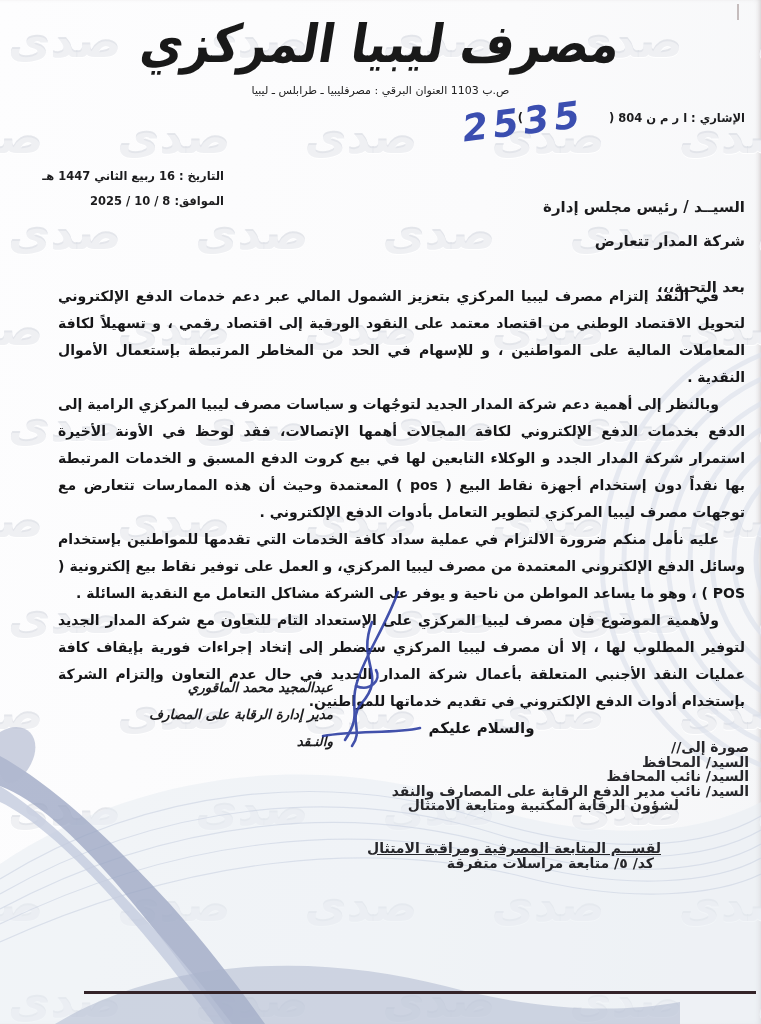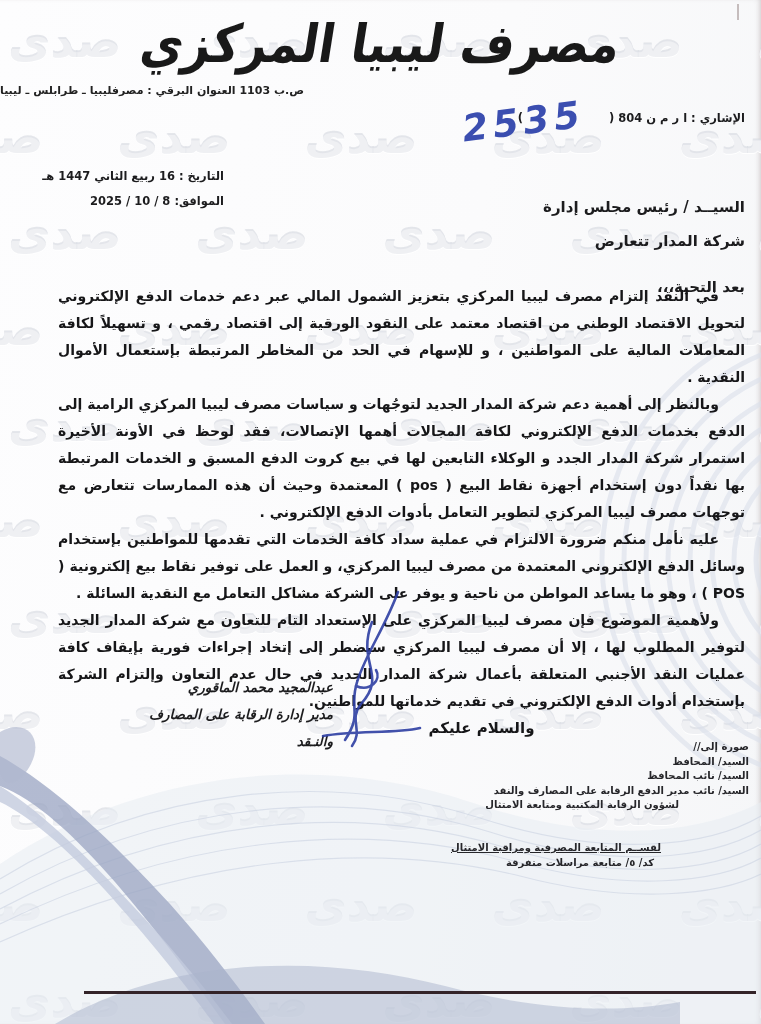--- a/index.html
+++ b/index.html
@@ -26,22 +26,22 @@
   .ribbon-right{position:absolute;right:0;top:350px;pointer-events:none;}
   .corner-mark{position:absolute;top:4px;right:22px;width:2px;height:16px;background:#a39494;opacity:.6;}
   
   .logo{
     position:absolute;top:6px;left:0;right:0;text-align:center;
     font-size:47px;font-weight:bold;line-height:76px;
     transform:skewX(-9deg) scaleY(1.12);
     letter-spacing:-2px;color:#191919;
   }
   .address-line{
-    position:absolute;top:84px;left:0;right:0;text-align:left;
-    font-size:11px;font-weight:bold;direction:rtl;color:#222;
+    position:absolute;top:84px;left:0;right:0;text-align:center;
+    font-size:11px;font-weight:normal;direction:rtl;color:#222;
   }
   .ref-line{
     position:absolute;top:111px;right:16px;
     display:flex;direction:rtl;align-items:center;gap:4px;
     font-size:11.5px;font-weight:bold;
   }
   .ref-parens{direction:ltr;unicode-bidi:isolate;}
   .ref-gap{display:inline-block;width:86px;}
   .handwritten-ref{
     position:absolute;top:100px;right:176px;
@@ -74,21 +74,21 @@
   .sig-block{
     position:absolute;top:674px;left:108px;width:225px;
     direction:rtl;
     font-size:13.5px;font-weight:bold;line-height:27px;font-style:italic;
   }
   .sig-stroke{position:absolute;top:588px;left:298px;pointer-events:none;}
   
   .cc{
     position:absolute;top:740px;right:12px;width:420px;
     direction:rtl;text-align:right;
-    font-size:10px;font-weight:bold;line-height:14.6px;color:#26262a;
+    font-size:14px;font-weight:bold;line-height:14.6px;color:#26262a;
   }
   .cc .indent1{padding-right:70px;}
   .cc .indent2{padding-right:88px;text-decoration:underline;margin-top:28px;}
   .cc .indent3{padding-right:95px;}
   
   .footer{
     position:absolute;top:991px;left:84px;right:5px;
     border-top:3px solid #332328;padding-top:4px;
     display:flex;justify-content:space-between;align-items:baseline;
     font-size:13px;font-weight:bold;color:#141414;

